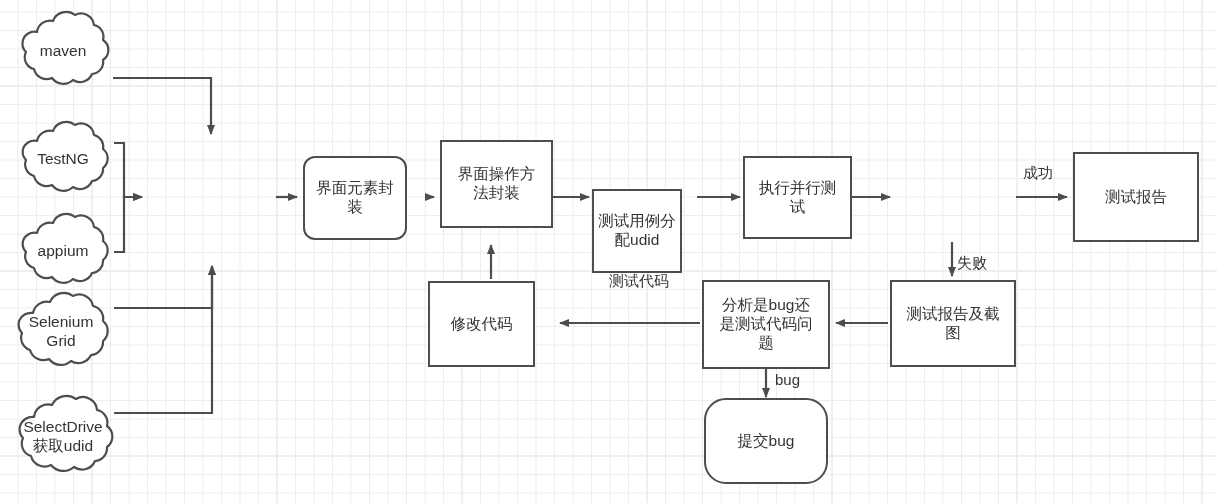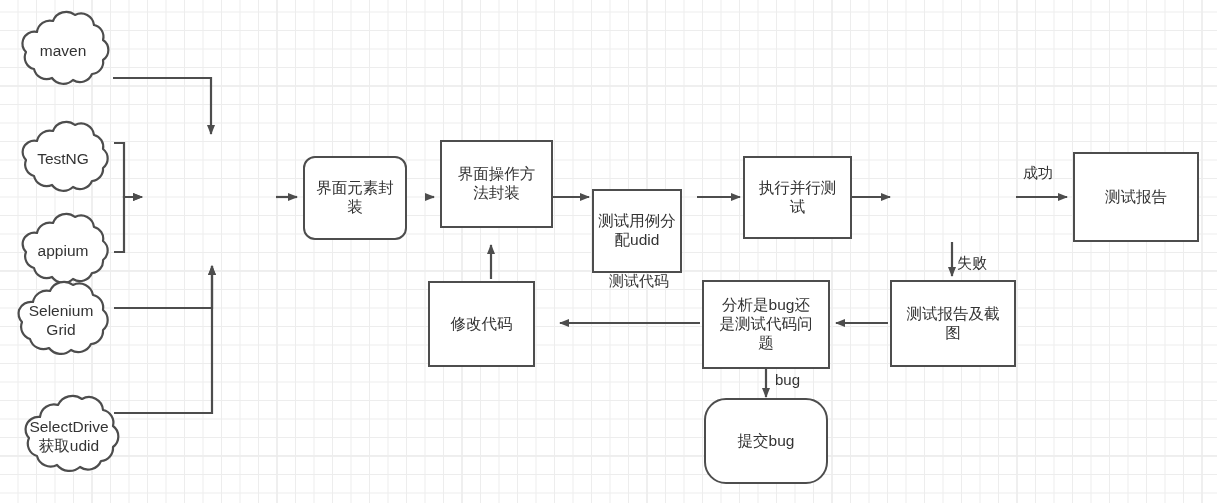--- a/index.html
+++ b/index.html
@@ -153,32 +153,32 @@
   <div class="cloud-wrap" style="left:11px; top:212px; width:104px; height:78px;">
     <svg width="104" height="78" viewBox="0 0 104 78" aria-hidden="true">
       <path d="M26,21 a13,13 0 0 1 16,-10 a14,14 0 0 1 22,-6 a13,13 0 0 1 19,10
                a12,12 0 0 1 9,14 a12,12 0 0 1 0,19 a12,12 0 0 1 -11,13
                a13,13 0 0 1 -19,6 a14,14 0 0 1 -21,-2 a13,13 0 0 1 -18,-9
                a12,12 0 0 1 -8,-16 a12,12 0 0 1 -3,-11 a12,12 0 0 1 14,-8 z" fill="#ffffff" stroke="#4d4d4d" stroke-width="2.2" stroke-linejoin="round"></path>
     </svg>
     <div class="cloud-label">appium</div>
   </div>
 
-  <div class="cloud-wrap" style="left:6px; top:280px; width:110px; height:82px;">
+  <div class="cloud-wrap" style="left:6px; top:291px; width:110px; height:82px;">
     <svg width="110" height="82" viewBox="0 0 110 82" aria-hidden="true">
       <path d="M27,22 a14,14 0 0 1 17,-11 a15,15 0 0 1 23,-6 a14,14 0 0 1 20,10
                a13,13 0 0 1 10,15 a13,13 0 0 1 0,20 a13,13 0 0 1 -12,14
                a14,14 0 0 1 -20,6 a15,15 0 0 1 -22,-2 a14,14 0 0 1 -19,-9
                a13,13 0 0 1 -8,-17 a13,13 0 0 1 -3,-12 a13,13 0 0 1 14,-8 z" fill="#ffffff" stroke="#4d4d4d" stroke-width="2.2" stroke-linejoin="round"></path>
     </svg>
     <div class="cloud-label">Selenium
 Grid</div>
   </div>
 
-  <div class="cloud-wrap" style="left:12px; top:394px; width:114px; height:86px;">
+  <div class="cloud-wrap" style="left:6px; top:394px; width:114px; height:86px;">
     <svg width="114" height="86" viewBox="0 0 114 86" aria-hidden="true">
       <path d="M28,23 a14,14 0 0 1 18,-12 a16,16 0 0 1 24,-6 a14,14 0 0 1 21,11
                a13,13 0 0 1 10,16 a13,13 0 0 1 0,21 a13,13 0 0 1 -12,14
                a14,14 0 0 1 -21,6 a16,16 0 0 1 -23,-2 a14,14 0 0 1 -20,-9
                a13,13 0 0 1 -8,-18 a13,13 0 0 1 -3,-12 a13,13 0 0 1 14,-9 z" fill="#ffffff" stroke="#4d4d4d" stroke-width="2.2" stroke-linejoin="round"></path>
     </svg>
     <div class="cloud-label">SelectDrive
 获取udid</div>
   </div>
 

